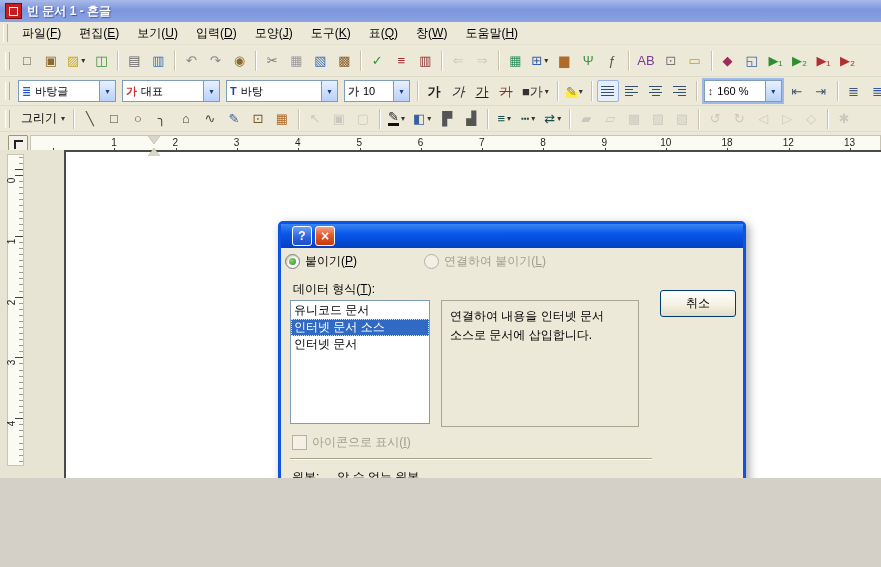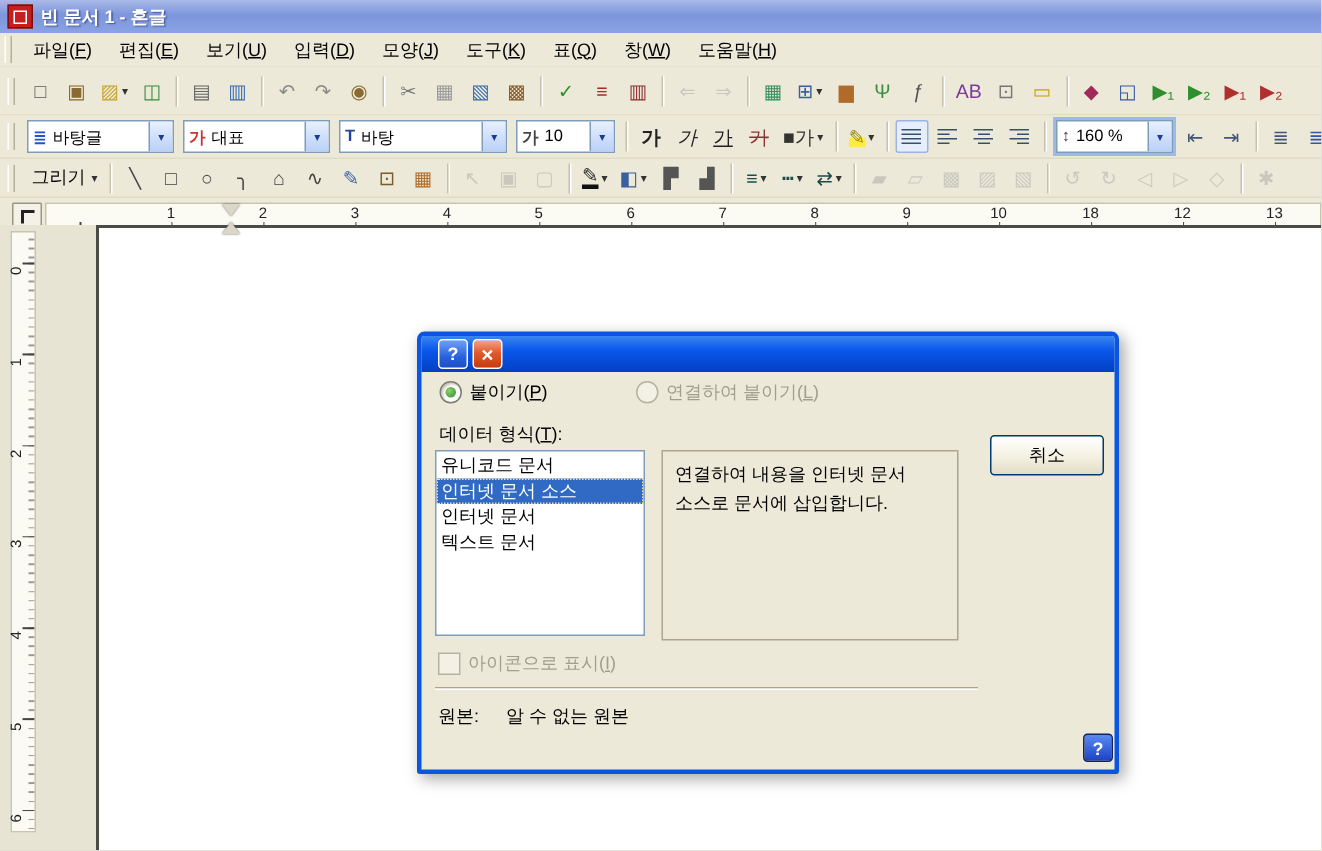--- a/index.html
+++ b/index.html
@@ -1,16 +1,16 @@
 <!DOCTYPE html>
 <html><head>
 <meta charset="utf-8">
 <style>
   html,body{margin:0;padding:0;background:#d4d0c8}
-  .app{position:relative;width:881px;height:567px;overflow:hidden;background:#ece9d8;
+  .app{position:relative;width:881px;height:478px;overflow:hidden;background:#ece9d8;
        font-family:"Liberation Sans","DejaVu Sans",sans-serif;font-size:12px;color:#000;
        -webkit-user-select:none;user-select:none}
   
   .titlebar{height:22px;background:linear-gradient(#a8bae8,#7d96dc 45%,#8aa3e4);
             display:flex;align-items:center;padding:0 5px;color:#fff;font-weight:bold}
   .appicon{width:15px;height:14px;background:#c41e1e;border:1px solid #7d0d0d;margin-right:5px;position:relative;flex:none}
   .appicon::after{content:"";position:absolute;inset:3px 3px 2px 3px;border:1px solid #fff}
   .title{text-shadow:1px 1px 1px #44549a}
   
   .menubar{display:flex;align-items:center;height:22px;background:#ece9d8;border-bottom:1px solid #e6e2d0}
@@ -489,36 +489,35 @@
       </div>
     <div class="page"></div>
 
     <div class="dialog">
       <div class="dtitle">
         <button class="dhelp">?</button>
         <button class="dclose">×</button>
       </div>
       <div class="dbody">
 
-        <label class="radio sel" style="left:12px">
+        <label class="radio sel" style="left:4px">
           <span class="rdot"></span>
           <span><span>붙이기(</span><u>P</u><span>)</span></span>
         </label>
         <label class="radio dis" style="left:143px">
           <span class="rdot"></span>
           <span><span>연결하여 붙이기(</span><u>L</u><span>)</span></span>
         </label>
 
         <div class="dflabel"><span>데이터 형식(</span><u>T</u><span>):</span></div>
 
         <div class="listbox" id="formatlist">
             <div class="litem">유니코드 문서</div>
             <div class="litem sel">인터넷 문서 소스</div>
             <div class="litem">인터넷 문서</div>
-            <div class="litem">텍스트 문서</div>
           </div>
 
         <div class="infobox">
           <div>연결하여 내용을 인터넷 문서</div>
           <div>소스로 문서에 삽입합니다.</div>
         </div>
 
         <label class="chk">
           <span class="cbox"></span>
           <span><span>아이콘으로 표시(</span><u>I</u><span>)</span></span>

